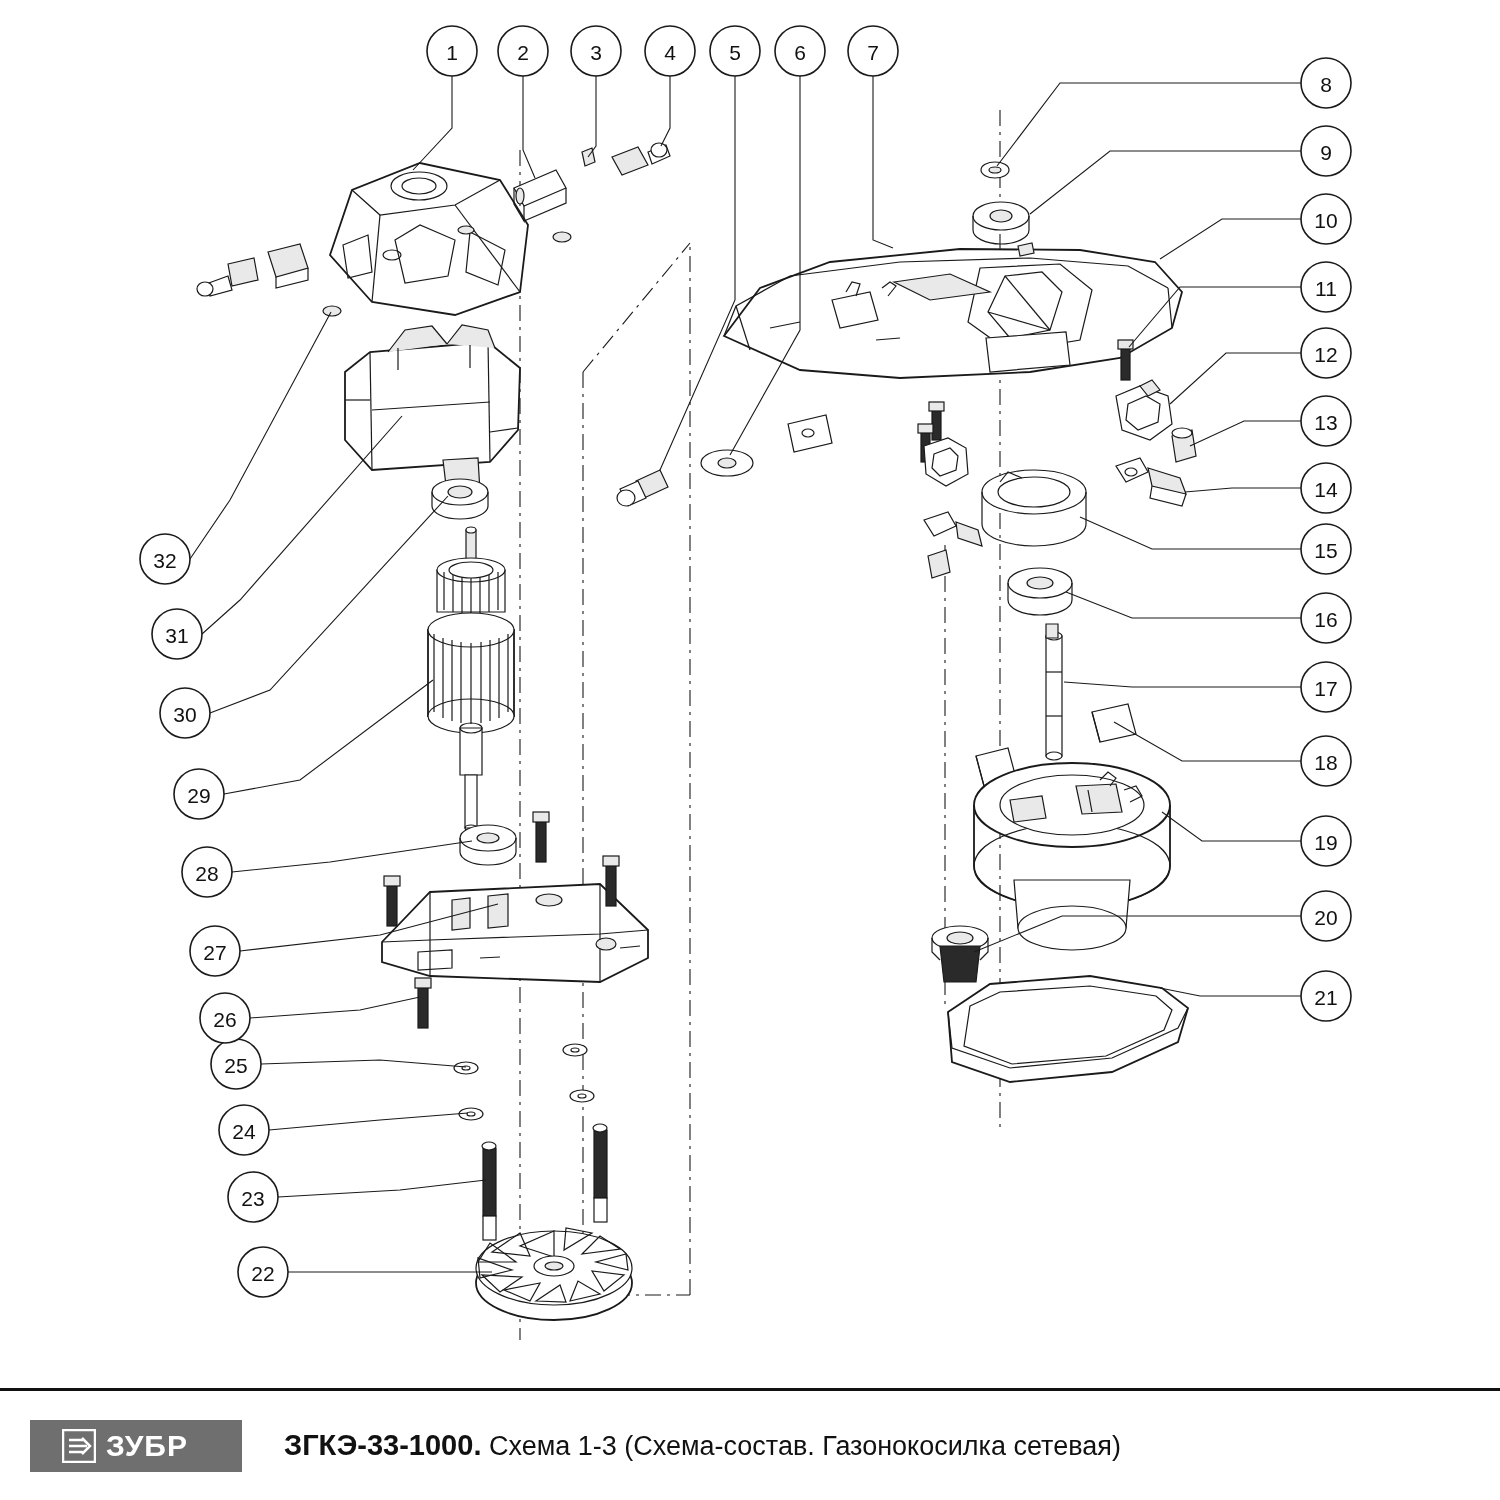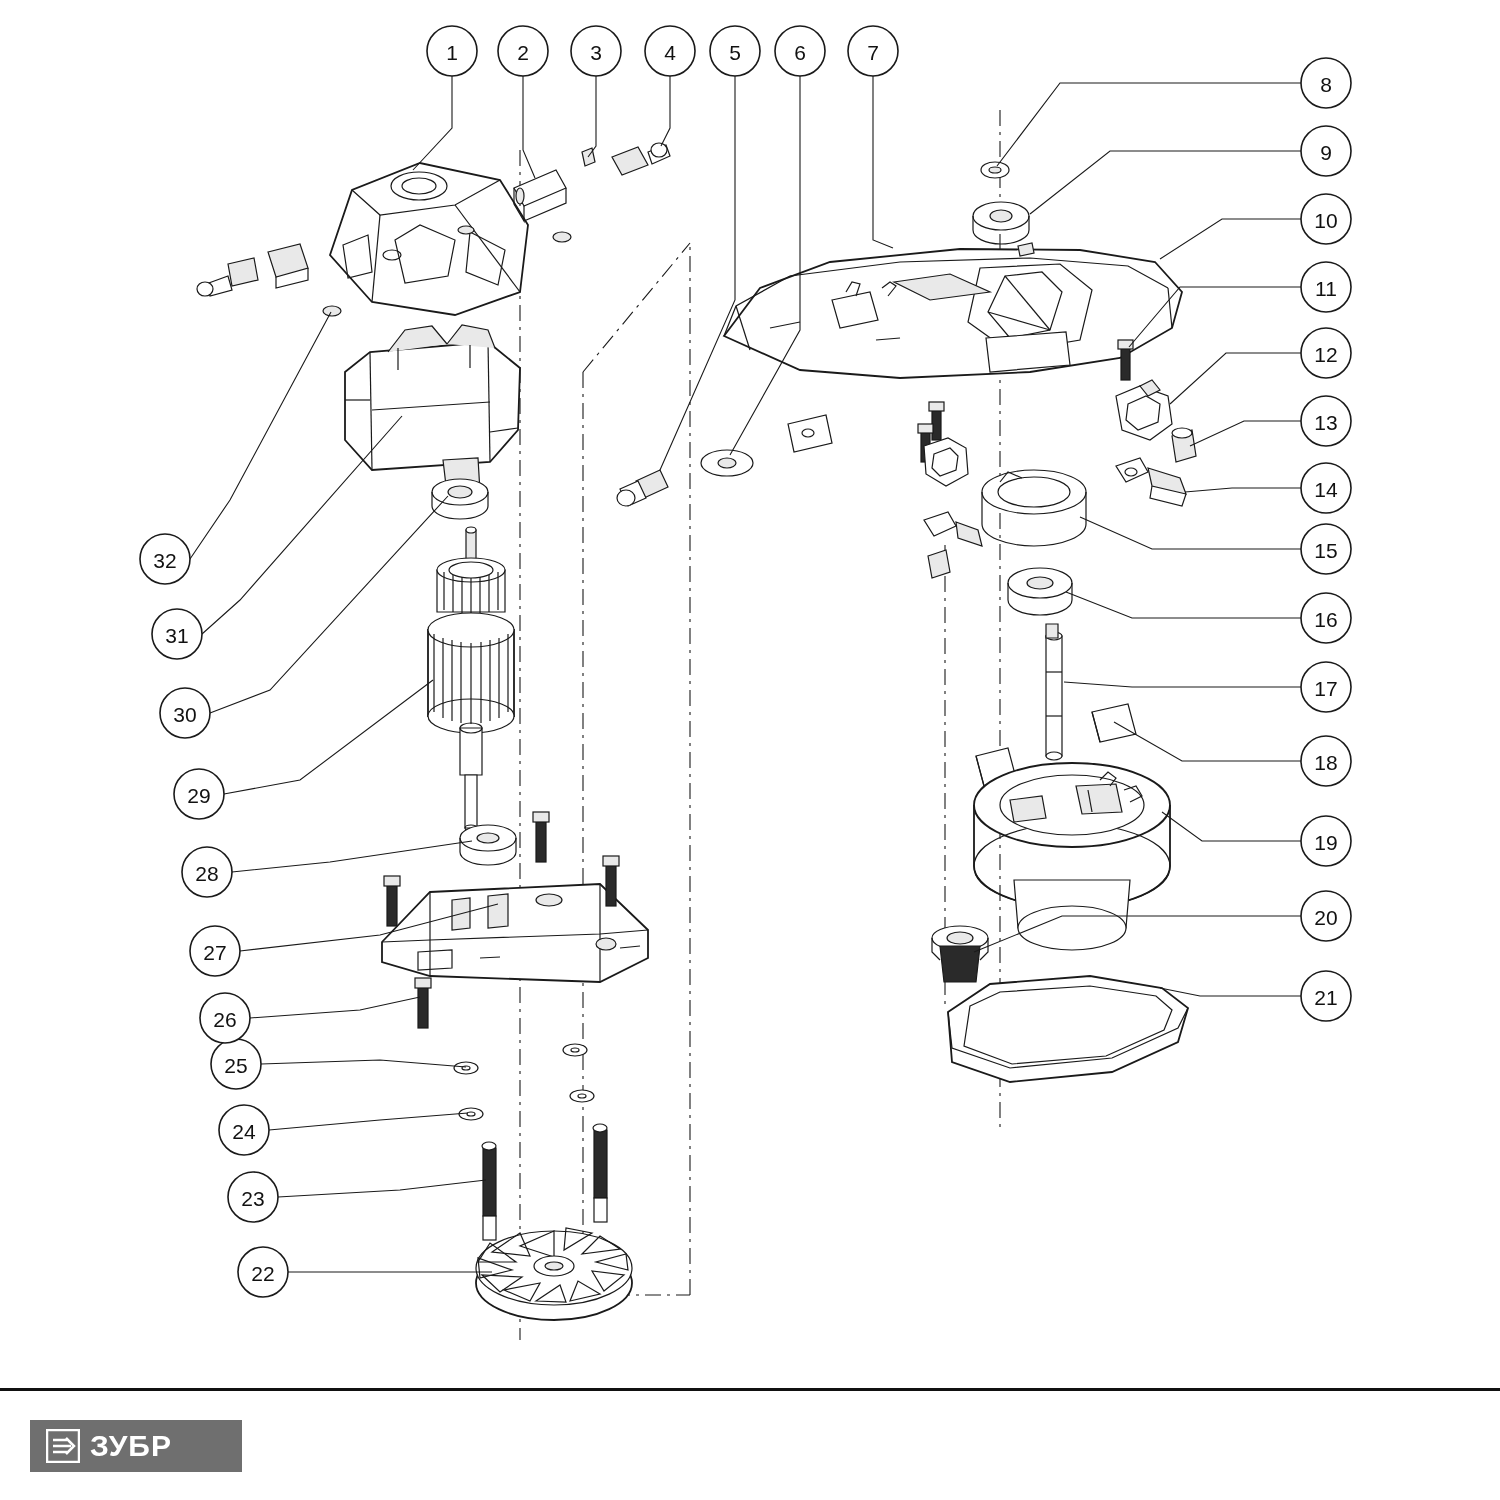--- a/index.html
+++ b/index.html
@@ -60,21 +60,21 @@
     height: 100%;
     padding-left: 30px;
   }
   #brand-logo {
     width: 212px;
     height: 52px;
     background: #6f6f6f;
     display: flex;
     align-items: center;
     gap: 10px;
-    padding-left: 16px;
+    padding-left: 32px;
     box-sizing: border-box;
   }
   #brand-mark {
     width: 34px;
     height: 34px;
     position: relative;
     flex: 0 0 auto;
   }
   #brand-text {
     color: #ffffff;
@@ -596,14 +596,17 @@
     <div id="brand-logo">
       <div id="brand-mark">
         <svg viewBox="0 0 34 34" width="34" height="34" xmlns="http://www.w3.org/2000/svg">
           <rect x="1" y="1" width="32" height="32" fill="none" stroke="#ffffff" stroke-width="2.5"></rect>
           <path d="M7,11 L21,11 M7,17 L25,17 M7,23 L21,23" stroke="#ffffff" stroke-width="2.5" fill="none"></path>
           <path d="M20,9 L28,17 L20,25" stroke="#ffffff" stroke-width="2.5" fill="none"></path>
         </svg>
       </div>
       <span id="brand-text">ЗУБР</span>
     </div>
+    <div id="caption">
+      <span class="model">ЗГКЭ-33-1000.</span><span class="rest"> Схема 1-3 (Схема-состав. Газонокосилка сетевая)</span>
+    </div>
   </div>
 </div>
 
 </body></html>

